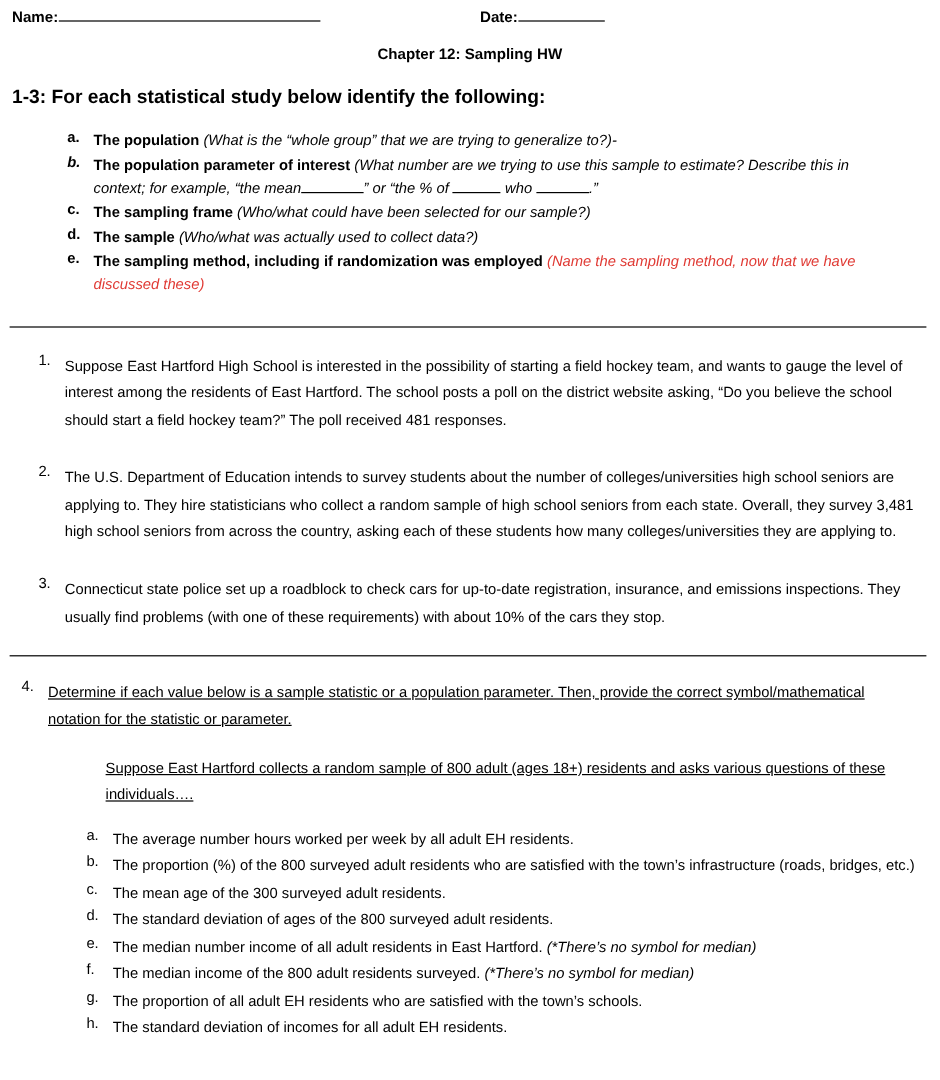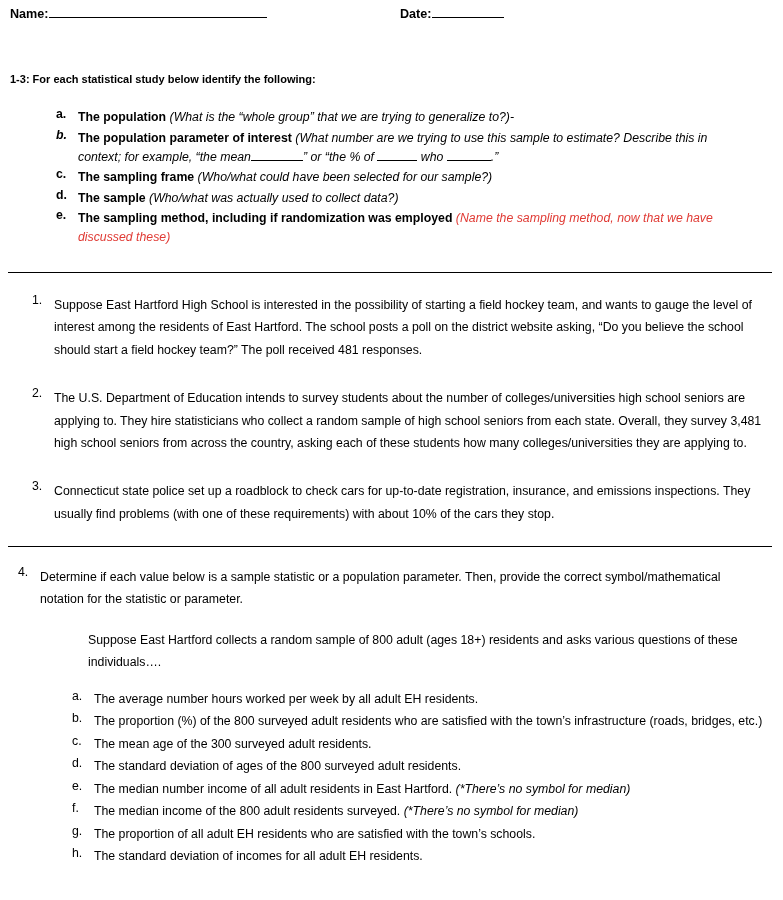--- a/index.html
+++ b/index.html
@@ -81,21 +81,21 @@
     font-weight: bold;
     font-size: 12.6px;
   }
 
   
   .section-heading {
     position: absolute;
     top: 74px;
     left: 10px;
     font-weight: bold;
-    font-size: 11px;
+    font-size: 16px;
   }
 
   
   .alpha-list {
     position: absolute;
     top: 108px;
     left: 0;
     width: 783px;
   }
   .alpha-item {
@@ -176,20 +176,21 @@
   }
   .q4-marker {
     width: 22px;
     flex: 0 0 22px;
     margin-left: 18px;
   }
   .q4-body {
     flex: 1 1 auto;
     padding-right: 41px;
     line-height: 1.82;
+    text-decoration: underline;
   }
   .q4-para2 { margin-top: 18px; margin-left: 48px; }
   .q4-sublist {
     margin-top: 16px;
   }
   .sub-item {
     display: flex;
     align-items: flex-start;
     margin-bottom: 3.5px;
   }
@@ -218,20 +219,21 @@
         </span>
         <span class="blank-line blank-name"></span>
       </span>
     </div>
     <div class="date-block">
       <span class="field-label">Date:</span>
       <span class="blank-line blank-date"></span>
     </div>
   </div>
 
+  <div class="doc-title">Chapter 12: Sampling HW</div>
 
   <div class="section-heading">1-3: For each statistical study below identify the following:</div>
 
   <div class="alpha-list">
 
     <div class="alpha-item">
       <span class="alpha-marker upright">a.</span>
       <span class="alpha-text"><b>The population </b><i>(What is the “whole group” that we are trying to generalize to?)-</i></span>
     </div>
 

